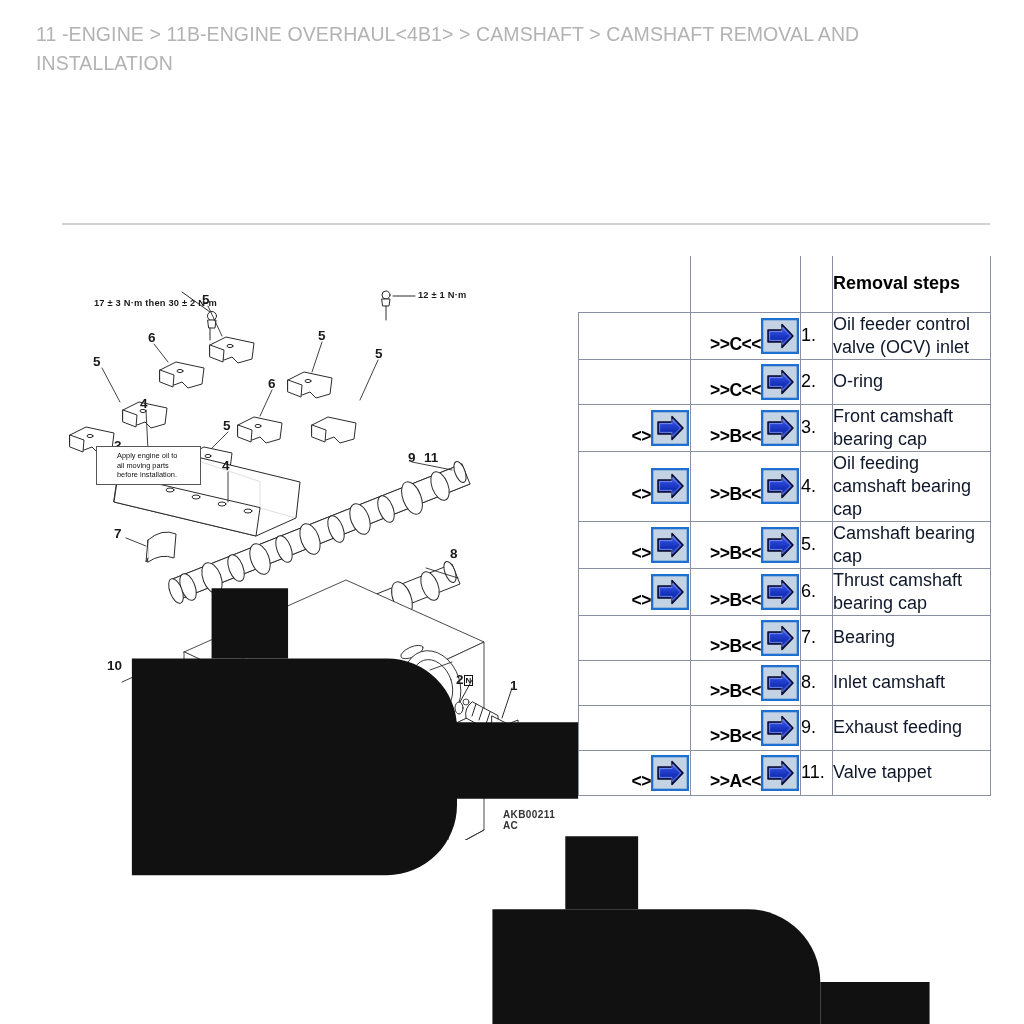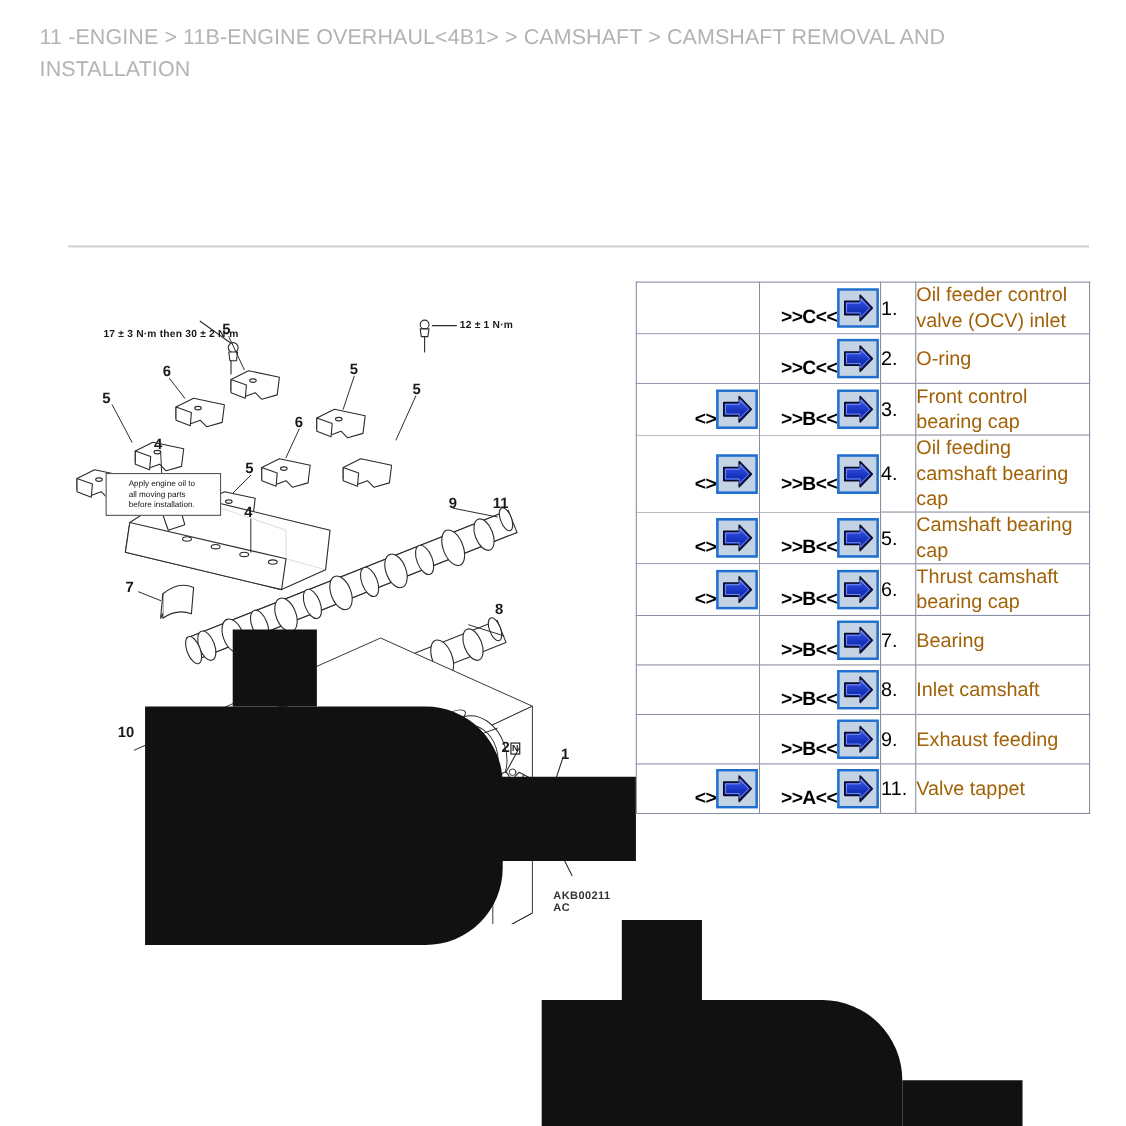--- a/index.html
+++ b/index.html
@@ -58,21 +58,21 @@
     letter-spacing: 0.2px;
   }
   .callout {
     position: absolute;
     font-size: 13.5px;
     font-weight: bold;
     color: #1a1a1a;
   }
   .note-box {
     position: absolute;
-    left: 36px; top: 180px;
+    left: 36px; top: 196px;
     width: 105px;
     border: 1px solid #555;
     background: #fff;
     padding: 4px 5px 4px 20px;
     font-size: 7.4px;
     line-height: 9.6px;
     color: #111;
   }
   .note-oilcan {
     position: absolute;
@@ -161,21 +161,21 @@
     font-size: 18px;
     color: #000;
     text-align: left;
     vertical-align: top;
     padding: 3px 2px 3px 4px;
     line-height: 23px;
     white-space: nowrap;
   }
   .desc-cell {
     font-size: 18px;
-    color: #a16207;
+    color: #0f172a;
     vertical-align: top;
     padding: 3px 4px 4px 7px;
     line-height: 23px;
   }
   .empty-cell { }
 </style>
 </head>
 <body>
 
 <div class="page">
@@ -433,21 +433,21 @@
     <div class="callout" style="left:315px; top:96px;">5</div>
     <div class="callout" style="left:208px; top:126px;">6</div>
     <div class="callout" style="left:163px; top:168px;">5</div>
     <div class="callout" style="left:80px; top:146px;">4</div>
     <div class="callout" style="left:162px; top:208px;">4</div>
     <div class="callout" style="left:54px; top:188px;">3</div>
     <div class="callout" style="left:54px; top:276px;">7</div>
     <div class="callout" style="left:47px; top:408px;">10</div>
     <div class="callout" style="left:348px; top:200px;">9</div>
     <div class="callout" style="left:390px; top:296px;">8</div>
-    <div class="callout" style="left:388px; top:200px;">11</div>
+    <div class="callout" style="left:364px; top:200px;">11</div>
     <div class="callout" style="left:450px; top:428px;">1</div>
 
     <div class="callout" style="left:396px; top:422px;">
       <span>2</span><span class="n-badge">N</span><svg width="14" height="10" viewBox="0 0 14 10" style="vertical-align:middle">
           <path d="M1 3 h7 a2 2 0 0 1 2 2 v2 a2 2 0 0 1 -2 2 h-7 z" fill="#111"></path>
           <path d="M10 5 h3 v2 h-3 z" fill="#111"></path>
           <path d="M3 1 h2 v2 h-2 z" fill="#111"></path>
         </svg>
     </div>
 
@@ -466,20 +466,26 @@
   </div>
 
   <table class="steps-table">
     <colgroup>
       <col class="col-a">
         <col class="col-b">
         <col class="col-n">
         <col class="col-d">
     </colgroup>
     <tbody>
+      <tr>
+        <td class="empty-cell" style="border-left:none;border-top:none;border-bottom:none;"></td>
+        <td class="empty-cell" style="border-top:none;border-bottom:none;"></td>
+        <td class="empty-cell" style="border-top:none;border-bottom:none;border-right:none;"></td>
+        <td class="hdr-cell" style="border-top:none;">Removal steps</td>
+      </tr>
     <tr>
           <td class="marker-cell"></td>
           <td class="marker-cell">
             <div class="marker-wrap low">
         <span class="marker-text">&gt;&gt;C&lt;&lt;</span>
         <svg class="arrow-icon" viewBox="0 0 38 36">
     <rect x="1" y="1" width="36" height="34" fill="#c4d3e4" stroke="#1f6fd0" stroke-width="2.6"></rect>
     <defs>
       <linearGradient id="ag0" x1="0" y1="0" x2="0" y2="1">
         <stop offset="0" stop-color="#6f8ff0"></stop>
@@ -552,21 +558,21 @@
         <stop offset="0.62" stop-color="#1430b8"></stop>
         <stop offset="1" stop-color="#2038c4"></stop>
       </linearGradient>
     </defs>
     <path d="M7 12 L21 12 L21 6.5 L32 18 L21 29.5 L21 24 L7 24 Z" fill="url(#ag3)" stroke="#0a0a2a" stroke-width="1.5" stroke-linejoin="round"></path>
     <path d="M8.6 13.6 L21 13.6 L21 9.5 L29.6 18 L21 26.5 L21 22.4 L8.6 22.4 Z" fill="none" stroke="#93aaf5" stroke-width="0.9" opacity="0.75"></path>
   </svg>
       </div>
           </td>
           <td class="num-cell">3.</td>
-          <td class="desc-cell">Front control bearing cap</td>
+          <td class="desc-cell">Front camshaft bearing cap</td>
         </tr>
         <tr>
           <td class="marker-cell">
             <div class="marker-wrap low">
         <span class="marker-text">&lt;<a>&gt;</a></span>
               <a>
         <svg class="arrow-icon" viewBox="0 0 38 36">
     <rect x="1" y="1" width="36" height="34" fill="#c4d3e4" stroke="#1f6fd0" stroke-width="2.6"></rect>
     <defs>
       <linearGradient id="ag4" x1="0" y1="0" x2="0" y2="1">

